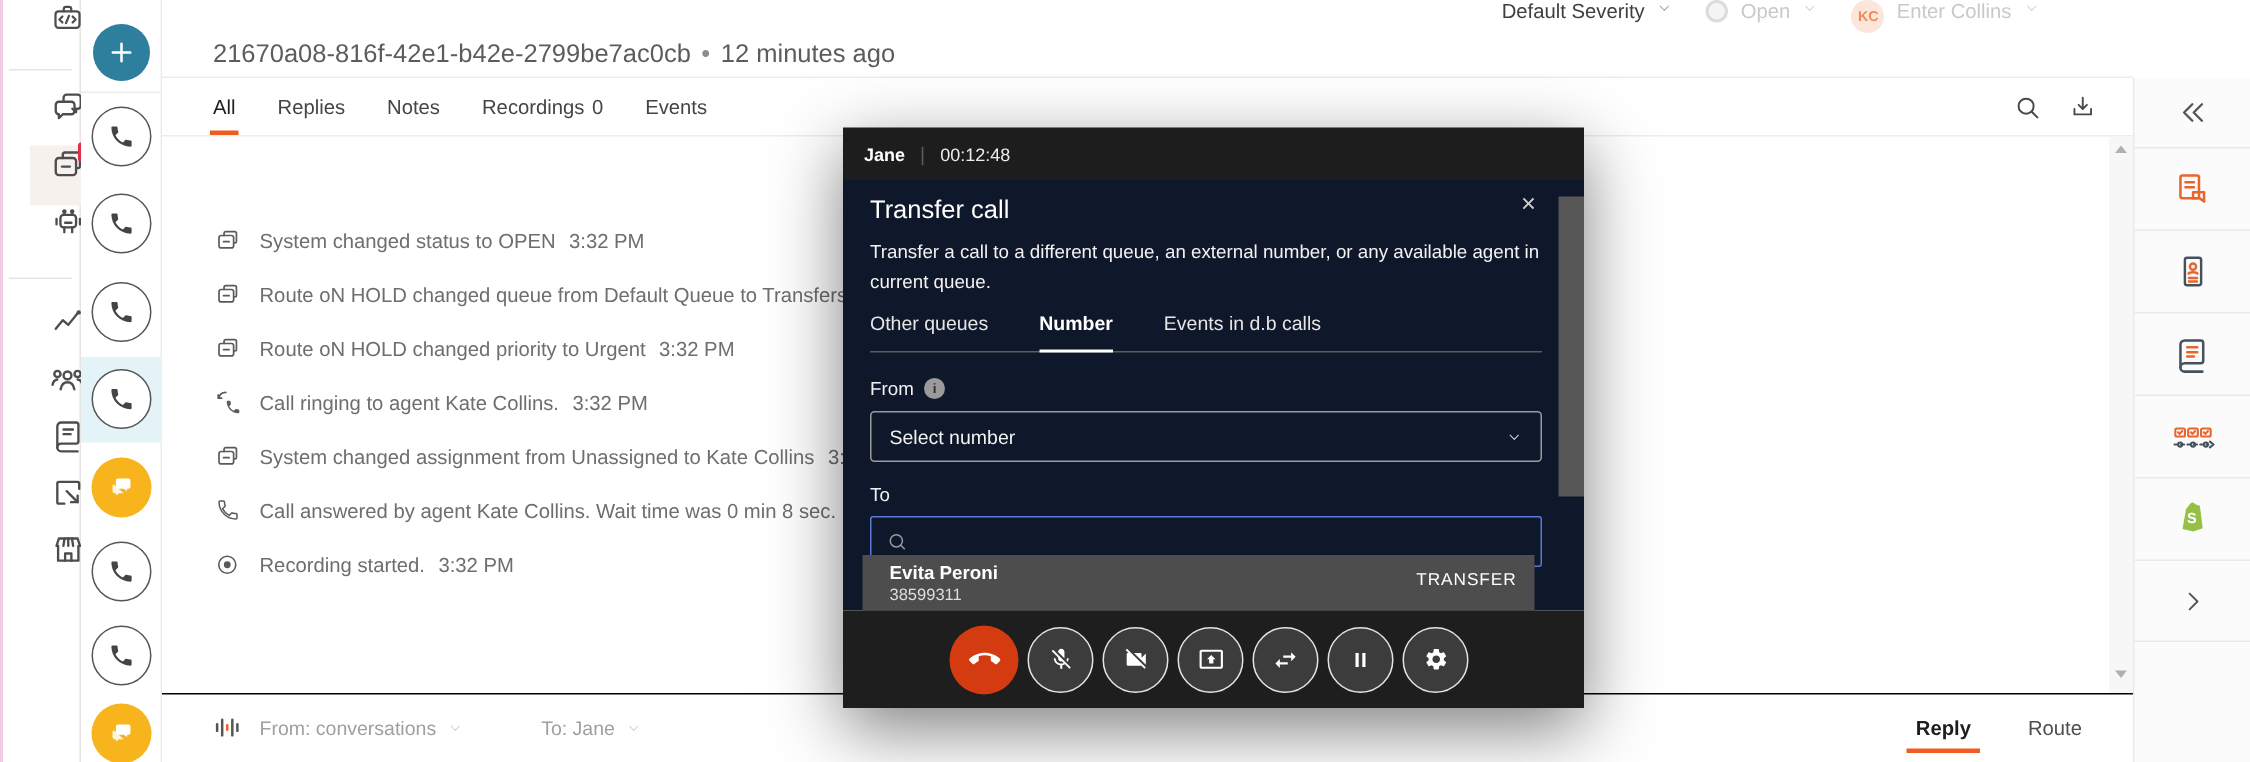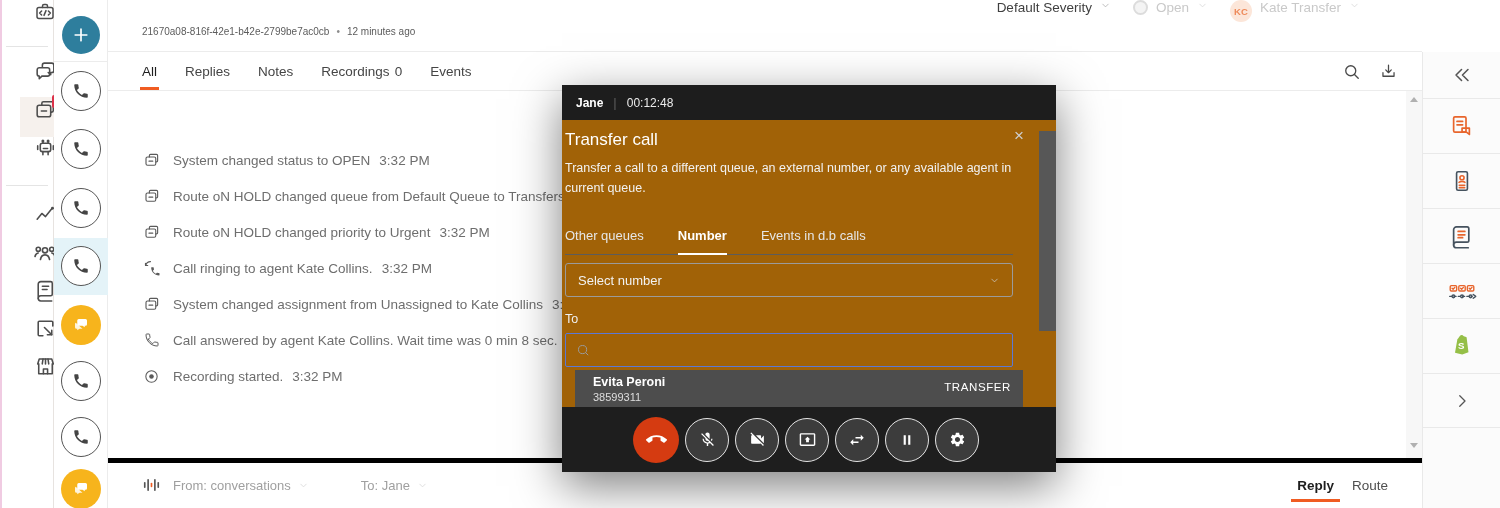--- a/index.html
+++ b/index.html
@@ -23,73 +23,73 @@
   .plus-btn{position:absolute;left:8px;top:16px;width:38px;height:38px;border-radius:50%;background:#2e7e9d;color:#fff;display:flex;align-items:center;justify-content:center;cursor:pointer}
   .conv-item{position:absolute;left:7px;width:40px;height:40px;border:1.5px solid #555;border-radius:50%;display:flex;align-items:center;justify-content:center;cursor:pointer;background:#fff}
   .conv-item svg{fill:#444}
   .conv-item.chat{background:#f7b41c;border:none}
   .conv-item.chat svg{fill:#fff}
   .conv-sel{position:absolute;left:0;width:54px;height:57px;background:#e4f3f8}
 
   
   .main{position:absolute;left:108px;top:0;width:1314px;height:508px;background:#fff}
   .main-top{height:52px;border-bottom:1px solid #ececec;position:relative}
-  .conv-id{position:absolute;left:34px;top:26px;font-size:10px;color:#5c5c5c;display:flex;gap:7px;align-items:center}
+  .conv-id{position:absolute;left:34px;top:26px;font-size:17px;color:#5c5c5c;display:flex;gap:7px;align-items:center}
   .conv-id .sep{color:#8c8c8c}
   .top-controls{position:absolute;right:62px;top:0;height:22px;display:flex;gap:8px;white-space:nowrap}
   .tc-label{font-size:13.5px;color:#3f3f3f}
   .tc-muted{font-size:13.5px;color:#c9c9c9}
   .chev{width:11px;height:11px;stroke:#a8a8a8;fill:none;stroke-width:1.6;stroke-linecap:round;stroke-linejoin:round}
   .chev.light{stroke:#d4d4d4}
   .ring-icon{width:15px;height:15px;border-radius:50%;border:2px solid #dcdcdc;background:#f4f4f4;margin-left:14px}
   .kc-avatar{width:22px;height:22px;border-radius:50%;background:#fce6d9;color:#ee8a5a;font-size:9.5px;font-weight:bold;display:flex;align-items:center;justify-content:center;margin-left:14px}
 
   .tabbar{height:39px;border-bottom:1px solid #ececec;display:flex;align-items:stretch;padding-left:34px;position:relative}
   .tab{display:flex;align-items:center;font-size:13.5px;color:#454545;margin-right:28px;position:relative;cursor:pointer;gap:5px}
   .tab.active{color:#1e1e1e;font-weight:normal}
   .tab.active::after{content:"";position:absolute;left:-2px;right:-2px;bottom:0;height:3px;background:#f05c22}
   .tabbar-icons{position:absolute;right:24px;top:0;height:39px;display:flex;align-items:center;gap:17px}
   .tabbar-icons svg{stroke:#4a4a4a;fill:none;stroke-width:1.6;stroke-linecap:round;stroke-linejoin:round;cursor:pointer}
 
-  .content{position:relative;height:372px;border-bottom:5px solid #000000;overflow:hidden}
+  .content{position:relative;height:372px;border-bottom:1px solid #000000;overflow:hidden}
   .timeline{padding-top:51px}
   .t-row{height:36px;display:flex;align-items:center;padding-left:34px;font-size:13.5px;color:#6e6e6e;white-space:nowrap}
   .t-row .t-icon{width:19px;margin-right:12px;display:flex;justify-content:center}
   .t-row .t-icon svg{stroke:#5a5a5a;fill:none;stroke-width:1.5;stroke-linecap:round;stroke-linejoin:round}
   .t-time{margin-left:9px}
   .vscroll{position:absolute;right:0;top:0;bottom:0;width:16px;background:#f7f7f7}
   .arr{position:absolute;left:4px;width:0;height:0;border-left:4px solid transparent;border-right:4px solid transparent}
   .arr.up{top:6px;border-bottom:5px solid #b0b0b0}
   .arr.down{bottom:10px;border-top:5px solid #b0b0b0}
 
   .composer{height:44px;display:flex;align-items:center;padding-left:34px;position:relative;font-size:13px;color:#9f9f9f}
   .comp-group{display:flex;align-items:center;gap:7px;margin-right:52px;cursor:pointer}
-  .comp-tabs{position:absolute;right:34px;top:0;height:44px;display:flex;align-items:center;gap:18px}
+  .comp-tabs{position:absolute;right:34px;top:0;height:44px;display:flex;align-items:center;gap:38px}
   .ctab{font-size:13.5px;color:#4f4f4f;position:relative;cursor:pointer}
   .ctab.active{color:#1e1e1e;font-weight:bold}
   .ctab.active::after{content:"";position:absolute;left:-6px;right:-6px;bottom:-9px;height:3px;background:#f05c22}
 
   
   .rnav{position:absolute;right:0;top:52px;width:78px;bottom:0;background:#fbfbfb;border-left:1px solid #e9e9e9}
   .rnav-item{height:55px;display:flex;align-items:center;justify-content:center;border-top:1px solid #e9e9e9;cursor:pointer}
   .rnav-item.first{height:46px;border-top:none}
   .rnav-item.last{border-bottom:1px solid #e9e9e9}
   .rnav-item svg{fill:none;stroke-linecap:round;stroke-linejoin:round}
 
   
   .call{position:absolute;left:562px;top:85px;width:494px;height:387px;z-index:6;box-shadow:0 14px 44px rgba(0,0,0,.5)}
   .call-top{height:35px;background:#1d1d1d;display:flex;align-items:center;padding:0 14px;gap:10px}
   .caller{color:#fff;font-size:12px;font-weight:bold}
   .call-sep{color:#5d5d5d;font-size:13px}
   .call-timer{color:#ececec;font-size:12px}
-  .modal-body{position:absolute;left:0;top:35px;width:494px;height:287px;background:#a16207;padding:10px 14px 0 3px;color:#fff}
+  .modal-body{position:absolute;left:0;top:35px;width:494px;height:287px;background:#0f172a;padding:10px 14px 0 18px;color:#fff}
   .m-title{font-size:17px;color:#fff}
   .m-close{position:absolute;right:32px;top:7px;color:#cfcfcf;font-size:17px;cursor:pointer;line-height:1}
   .m-desc{margin-top:8px;width:452px;font-size:12.5px;line-height:1.6;color:#f2f2f2}
-  .m-tabs{margin-top:30px;width:448px;display:flex;gap:34px;border-bottom:1px solid #5c5c5c}
+  .m-tabs{margin-top:10px;width:448px;display:flex;gap:34px;border-bottom:1px solid #5c5c5c}
   .m-tab{font-size:13px;color:#e6e6e6;padding-bottom:11px;position:relative;cursor:pointer}
   .m-tab.active{font-weight:bold;color:#fff}
   .m-tab.active::after{content:"";position:absolute;left:0;right:0;bottom:-1px;height:2px;background:#fff}
   .m-label{margin-top:17px;font-size:12.5px;color:#f0f0f0;display:flex;align-items:center;gap:7px}
   .info-dot{width:14px;height:14px;border-radius:50%;background:#9a9a9a;color:#2d2d2d;font-size:9px;font-weight:bold;display:flex;align-items:center;justify-content:center;font-style:normal}
   .m-select{margin-top:8px;width:448px;height:34px;border:1px solid #9b9b9b;border-radius:3px;display:flex;align-items:center;padding:0 12px;font-size:13px;color:#f2f2f2;cursor:pointer}
   .m-select .chev{margin-left:auto;stroke:#cfcfcf}
   .m-search{margin-top:7px;width:448px;height:34px;border:1px solid #5b79d6;border-radius:2px;display:flex;align-items:center;gap:8px;padding:0 10px;background:transparent}
   .m-search svg{stroke:#9a9a9a;fill:none;stroke-width:1.6}
   .m-search input{background:transparent;border:none;outline:none;color:#fff;font-size:13px;width:380px;font-family:"Liberation Sans",sans-serif}
@@ -253,21 +253,21 @@
       <span class="tc-label">Default Severity</span>
       <svg class="chev" viewBox="0 0 24 24">
           <path d="M6 9l6 6 6-6"></path>
         </svg>
       <span class="ring-icon"></span>
       <span class="tc-muted">Open</span>
       <svg class="chev light" viewBox="0 0 24 24">
           <path d="M6 9l6 6 6-6"></path>
         </svg>
       <span class="kc-avatar">KC</span>
-      <span class="tc-muted">Kate Transfer</span>
+      <span class="tc-muted">Enter Collins</span>
       <svg class="chev light" viewBox="0 0 24 24">
           <path d="M6 9l6 6 6-6"></path>
         </svg>
     </div>
   </div>
 
   <div class="tabbar">
     <div class="tab active">
         <span>All</span>
       </div>
@@ -480,20 +480,24 @@
     <div class="m-title">Transfer call</div>
     <div class="m-close">×</div>
     <div class="m-desc">Transfer a call to a different queue, an external number, or any available agent in current queue.</div>
 
     <div class="m-tabs">
       <span class="m-tab">Other queues</span>
       <span class="m-tab active">Number</span>
       <span class="m-tab">Events in d.b calls</span>
     </div>
 
+    <div class="m-label">
+      <span>From</span>
+      <span class="info-dot">i</span>
+    </div>
     <div class="m-select">
       <span>Select number</span>
       <svg class="chev" viewBox="0 0 24 24">
           <path d="M6 9l6 6 6-6"></path>
         </svg>
     </div>
 
     <div class="m-label" style="margin-top:15px">
       <span>To</span>
     </div>

